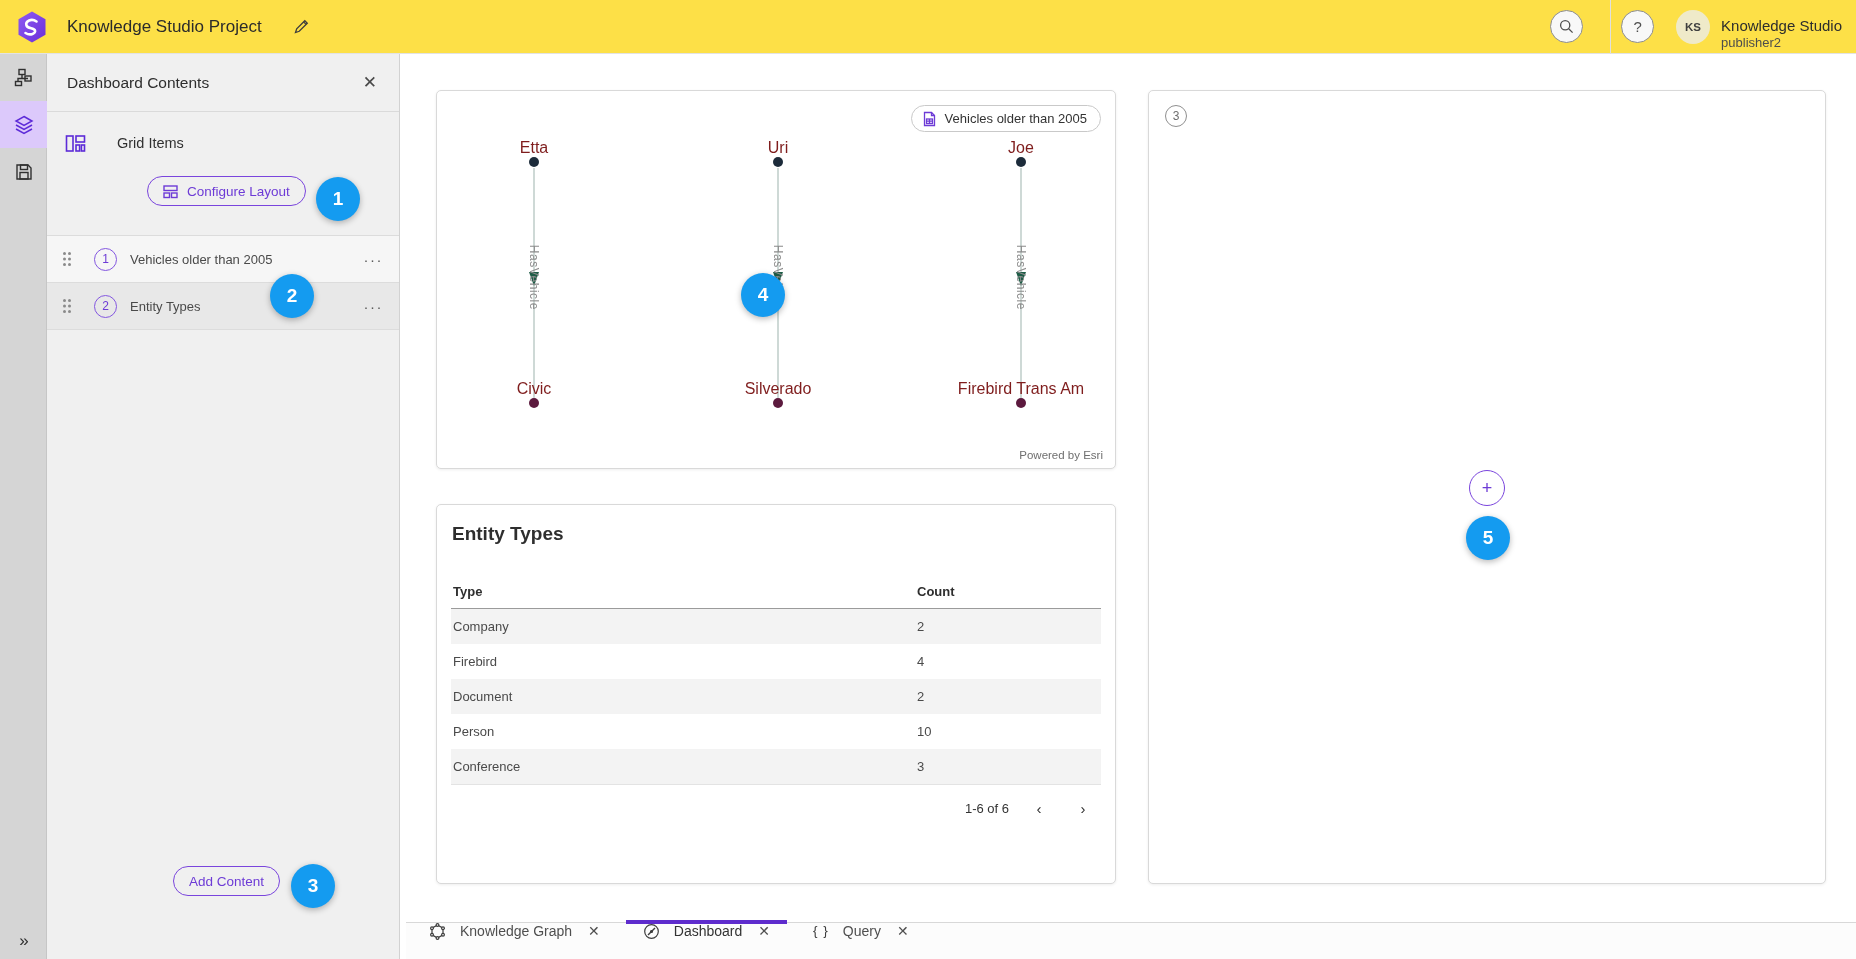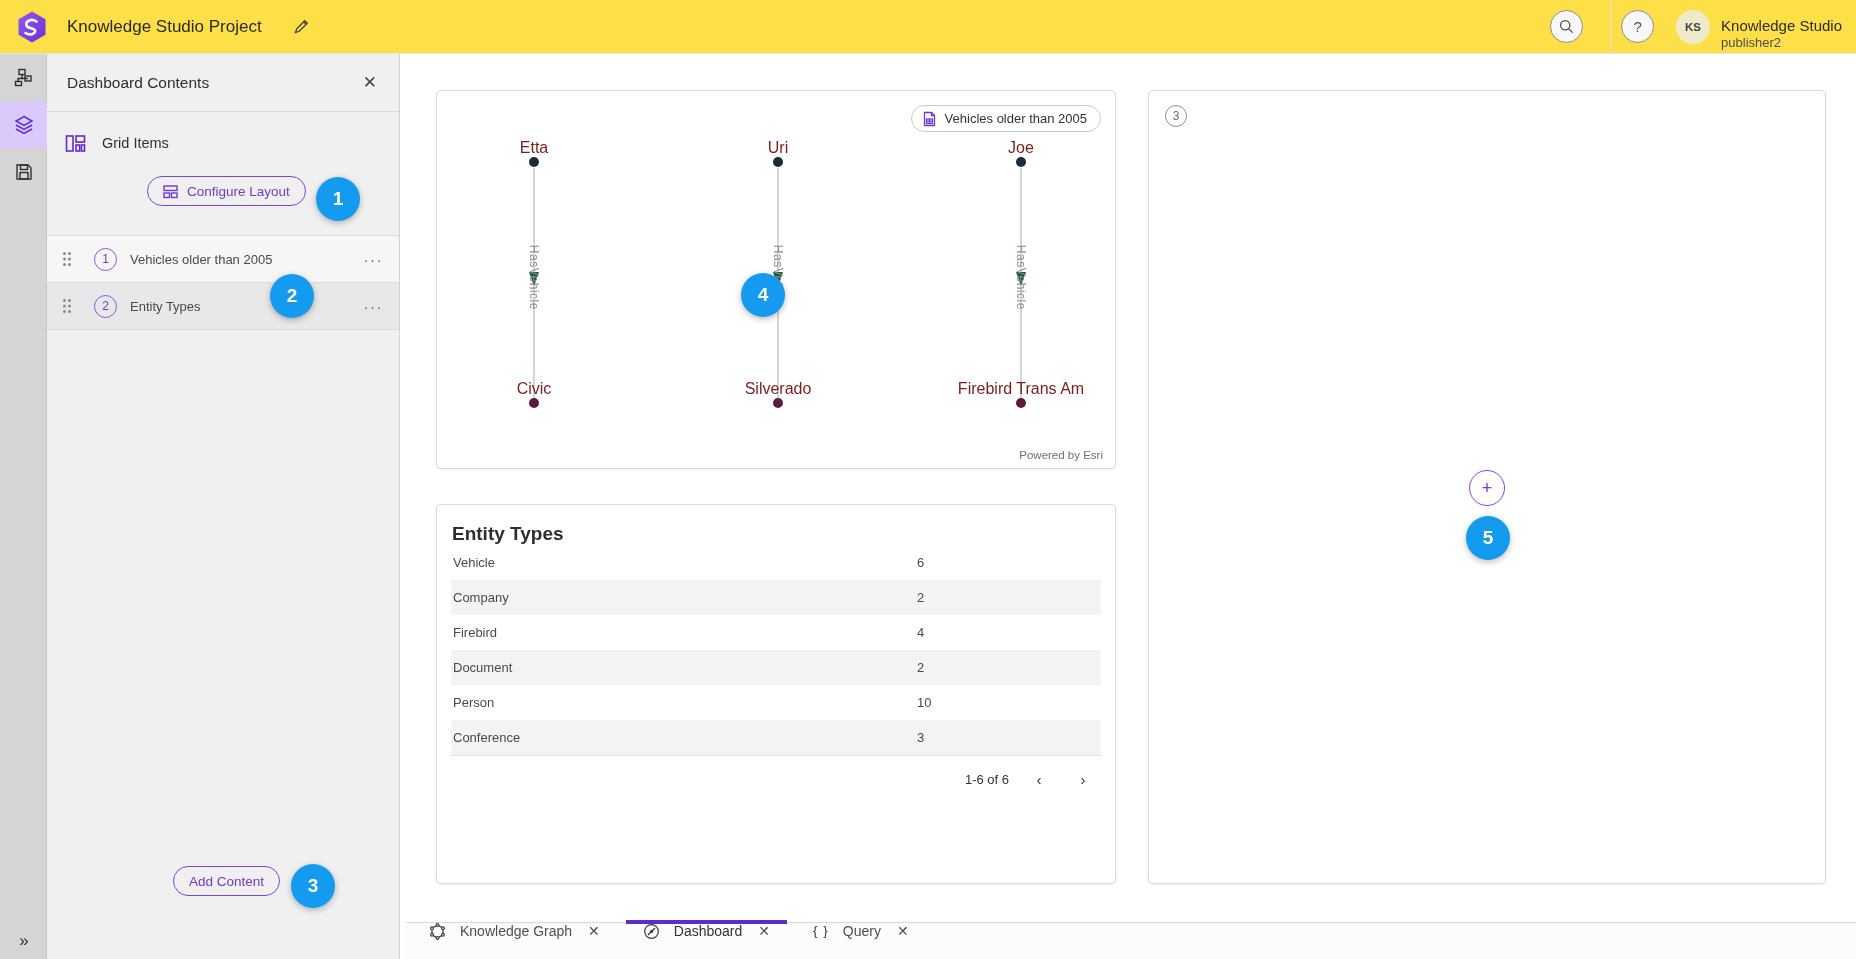--- a/index.html
+++ b/index.html
@@ -29,21 +29,21 @@
   .rail-item{width:47px;height:47px;display:flex;align-items:center;justify-content:center;color:#303030;cursor:pointer;}
   .rail-item.active{background:#dcc9fb;color:#5d2bd8;}
   .rail-expand{position:absolute;bottom:8px;left:0;width:100%;text-align:center;font-size:17px;color:#2f2f2f;cursor:pointer;letter-spacing:-2px;}
 
   
   .panel{position:absolute;top:54px;left:47px;bottom:0;width:353px;background:#f0f0f0;
     border-right:1px solid #d2d2d2;z-index:14;}
   .panel-header{height:58px;border-bottom:1px solid #dadada;display:flex;align-items:center;padding:0 16px 0 20px;}
   .panel-title{font-size:15.5px;color:#2e2e2e;flex:1;}
   .panel-close{font-size:17px;color:#4a4a4a;cursor:pointer;padding:4px 6px;}
-  .section-row{display:flex;align-items:center;gap:16px;padding-left:18px;height:42px;margin-top:10px;}
+  .section-row{display:flex;align-items:center;gap:31px;padding-left:18px;height:42px;margin-top:10px;}
   .section-label{font-size:14.5px;color:#303030;}
   .btn-pill{display:inline-flex;align-items:center;gap:9px;height:30px;padding:0 15px;
     border:1px solid #7a45dd;border-radius:16px;background:transparent;color:#6d3bd6;
     font-size:13.5px;font-family:inherit;cursor:pointer;}
   .btn-configure{position:absolute;left:100px;top:122px;}
   .btn-add{position:absolute;left:126px;top:812px;}
   .grid-items{position:absolute;top:181px;left:0;right:0;border-top:1px solid #dcdcdc;}
   .grid-item{height:47px;display:flex;align-items:center;border-bottom:1px solid #dcdcdc;padding:0 14px 0 15px;cursor:pointer;}
   .grid-item:nth-child(1){background:#f6f6f6;}
   .grid-item:nth-child(2){background:#e8e8e8;}
@@ -303,25 +303,25 @@
      <span class="g-edge-label">HasVehicle</span>
      <span class="g-label bot">Firebird Trans Am</span>
      <span class="g-dot bot"></span>
           </div>
         </div>
       <div class="attribution">Powered by Esri</div>
     </div>
 
     <div class="card card-table">
       <div class="tc-title">Entity Types</div>
+      <div class="tbl-head">
+        <span>Type</span>
+        <span>Count</span>
+      </div>
       <div class="tbl-body" id="tbl-body">
-          <div class="tbl-row">
-            <span>Vehicle</span>
-     <span>6</span>
-          </div>
           <div class="tbl-row stripe">
             <span>Company</span>
      <span>2</span>
           </div>
           <div class="tbl-row">
             <span>Firebird</span>
      <span>4</span>
           </div>
           <div class="tbl-row stripe">
             <span>Document</span>

